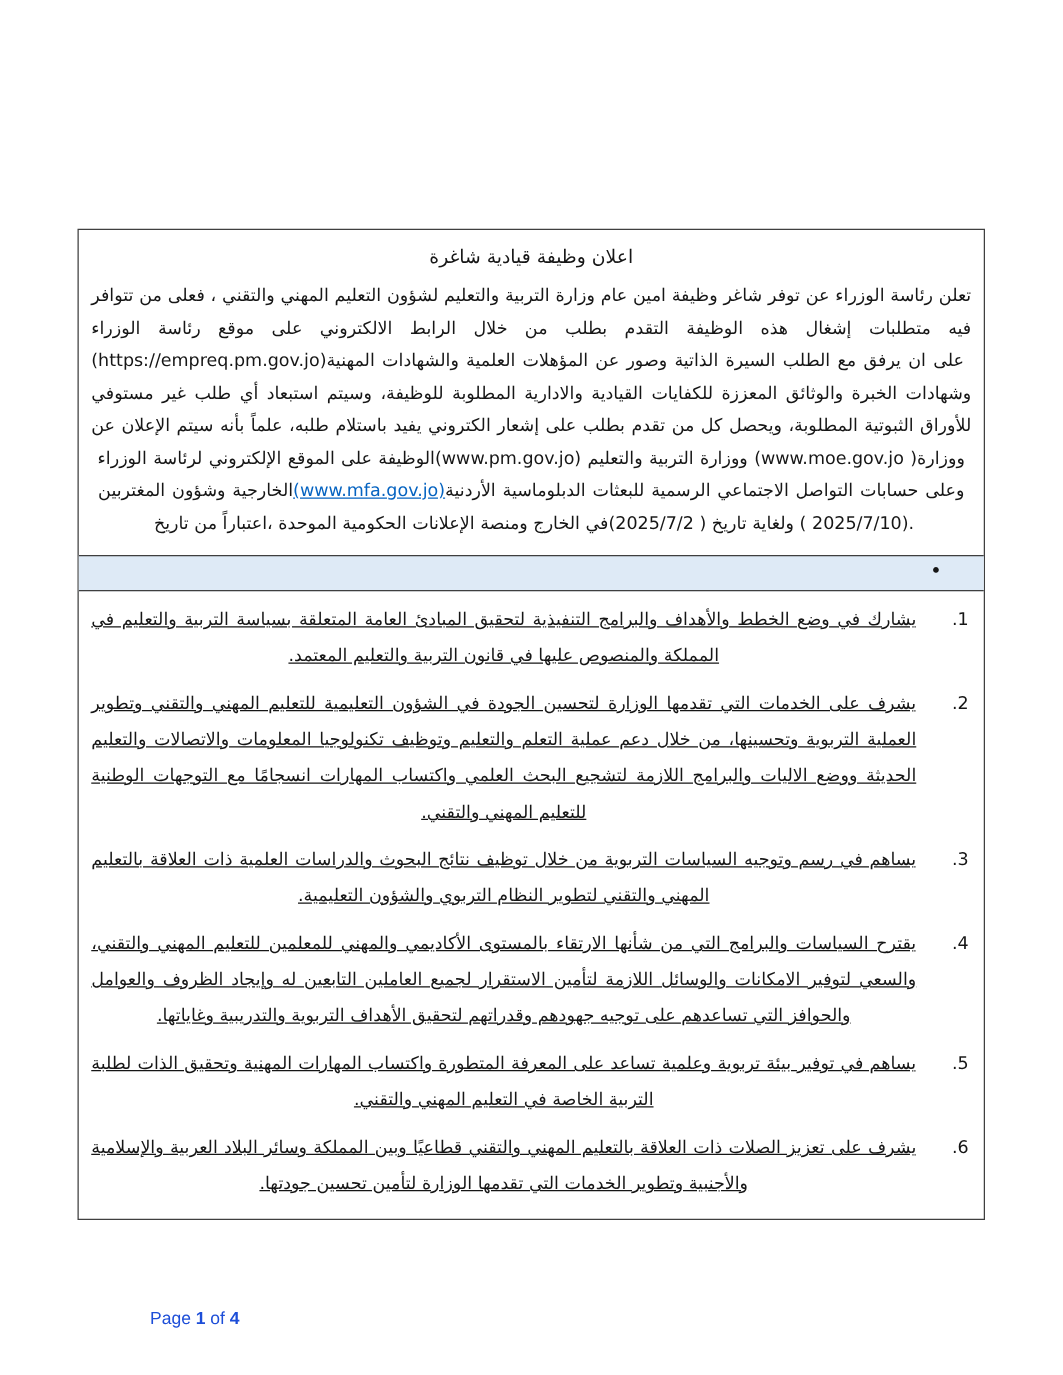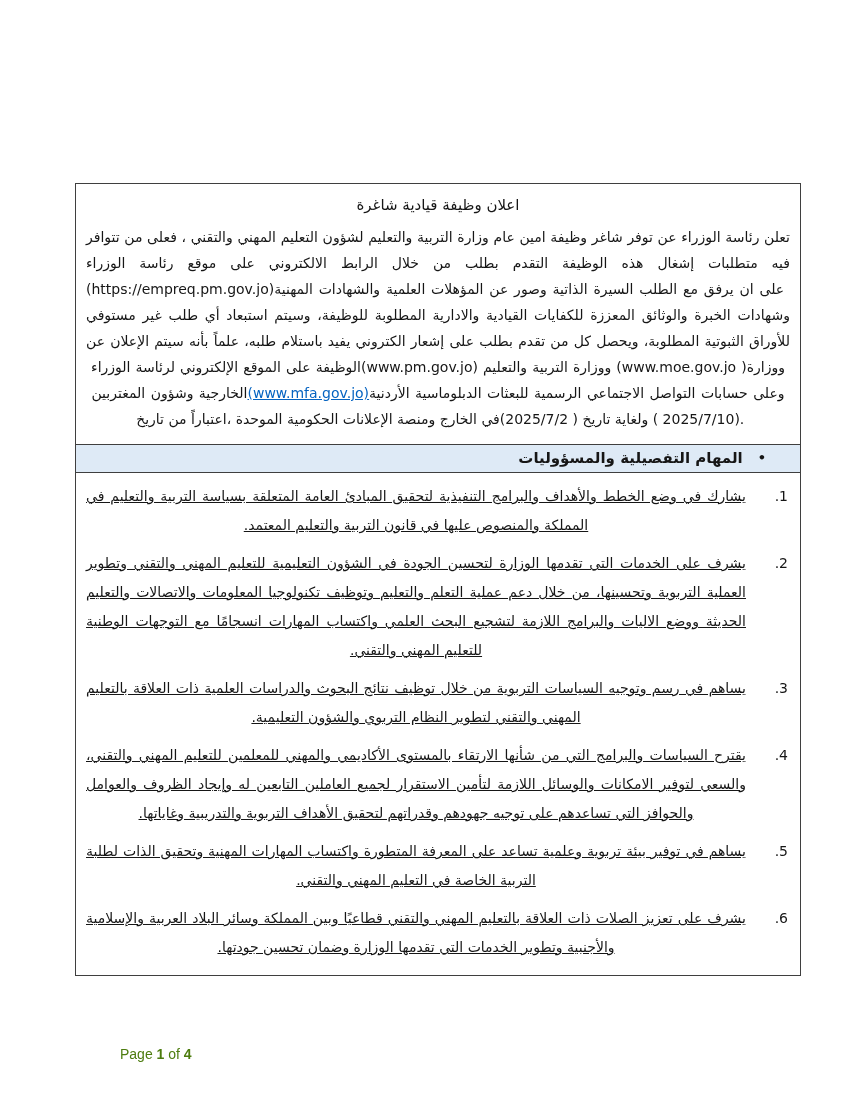--- a/index.html
+++ b/index.html
@@ -16,21 +16,20 @@
     color:var(--text);
     position:relative;
     overflow:hidden;
   }
   .page{position:absolute;inset:0;background:#fff;}
   .doc-box{
     position:absolute;
     left:62px;top:183px;width:726px;
     border:1px solid var(--border);
     background:#fff;
-    margin-left:13px;
   }
   .doc-title{
     direction:rtl;
     text-align:center;
     font-size:15px;
     line-height:24px;
     padding:9px 10px 2px 10px;
   }
   .intro{
     direction:rtl;
@@ -86,39 +85,38 @@
     text-align:justify;
     text-align-last:center;
     text-decoration:underline;
   }
   .page-footer{
     position:absolute;
     left:120px;
     top:1046px;
     font-family:"Liberation Sans","DejaVu Sans",sans-serif;
     font-size:14px;
-    color:#4d7c0f;
+    color:#1d4ed8;
     direction:ltr;
   }
   .page-footer b{font-weight:bold;}
 </style>
 </head>
 <body>
 
 <div class="page">
 
   <div class="doc-box">
 
     <div class="doc-title">اعلان وظيفة قيادية شاغرة</div>
 
     <div class="intro"><span dir="rtl">تعلن رئاسة الوزراء عن توفر شاغر وظيفة امين عام وزارة التربية والتعليم لشؤون التعليم المهني والتقني ، فعلى من تتوافر فيه متطلبات إشغال هذه الوظيفة التقدم بطلب من خلال الرابط الالكتروني على موقع رئاسة الوزراء </span><span dir="ltr">(https://empreq.pm.gov.jo)</span><span dir="rtl"> على ان يرفق مع الطلب السيرة الذاتية وصور عن المؤهلات العلمية والشهادات المهنية وشهادات الخبرة والوثائق المعززة للكفايات القيادية والادارية المطلوبة للوظيفة، وسيتم استبعاد أي طلب غير مستوفي للأوراق الثبوتية المطلوبة، ويحصل كل من تقدم بطلب على إشعار الكتروني يفيد باستلام طلبه، علماً بأنه سيتم الإعلان عن الوظيفة على الموقع الإلكتروني لرئاسة الوزراء </span><span dir="ltr">(www.pm.gov.jo)</span><span dir="rtl"> ووزارة التربية والتعليم </span><span dir="ltr">(www.moe.gov.jo )</span><span dir="rtl"> ووزارة الخارجية وشؤون المغتربين </span><span dir="ltr" class="hyperlink">(www.mfa.gov.jo)</span><span dir="rtl"> وعلى حسابات التواصل الاجتماعي الرسمية للبعثات الدبلوماسية الأردنية في الخارج ومنصة الإعلانات الحكومية الموحدة ،اعتباراً من تاريخ </span><span dir="ltr">(2025/7/2 )</span><span dir="rtl"> ولغاية تاريخ </span><span dir="ltr">( 2025/7/10)</span><span dir="rtl">.</span></div>
 
     <div class="section-bar">
       <span class="bullet">•</span>
-      <span>المهام التفصيلية والمسؤوليات</span>
     </div>
 
     <div class="resp-list">
         <div class="resp-item">
           <div class="resp-num">1.</div>
           <div class="resp-text">يشارك في وضع الخطط والأهداف والبرامج التنفيذية لتحقيق المبادئ العامة المتعلقة بسياسة التربية والتعليم في المملكة والمنصوص عليها في قانون التربية والتعليم المعتمد.</div>
         </div>
         <div class="resp-item">
           <div class="resp-num">2.</div>
           <div class="resp-text">يشرف على الخدمات التي تقدمها الوزارة لتحسين الجودة في الشؤون التعليمية للتعليم المهني والتقني وتطوير العملية التربوية وتحسينها، من خلال دعم عملية التعلم والتعليم وتوظيف تكنولوجيا المعلومات والاتصالات والتعليم الحديثة ووضع الاليات والبرامج اللازمة لتشجيع البحث العلمي واكتساب المهارات انسجامًا مع التوجهات الوطنية للتعليم المهني والتقني.</div>
@@ -130,21 +128,21 @@
         <div class="resp-item">
           <div class="resp-num">4.</div>
           <div class="resp-text">يقترح السياسات والبرامج التي من شأنها الارتقاء بالمستوى الأكاديمي والمهني للمعلمين للتعليم المهني والتقني، والسعي لتوفير الامكانات والوسائل اللازمة لتأمين الاستقرار لجميع العاملين التابعين له وإيجاد الظروف والعوامل والحوافز التي تساعدهم على توجيه جهودهم وقدراتهم لتحقيق الأهداف التربوية والتدريبية وغاياتها.</div>
         </div>
         <div class="resp-item">
           <div class="resp-num">5.</div>
           <div class="resp-text">يساهم في توفير بيئة تربوية وعلمية تساعد على المعرفة المتطورة واكتساب المهارات المهنية وتحقيق الذات لطلبة التربية الخاصة في التعليم المهني والتقني.</div>
         </div>
         <div class="resp-item">
           <div class="resp-num">6.</div>
-          <div class="resp-text">يشرف على تعزيز الصلات ذات العلاقة بالتعليم المهني والتقني قطاعيًا وبين المملكة وسائر البلاد العربية والإسلامية والأجنبية وتطوير الخدمات التي تقدمها الوزارة وضمان تحسين جودتها.</div>
+          <div class="resp-text">يشرف على تعزيز الصلات ذات العلاقة بالتعليم المهني والتقني قطاعيًا وبين المملكة وسائر البلاد العربية والإسلامية والأجنبية وتطوير الخدمات التي تقدمها الوزارة لتأمين تحسين جودتها.</div>
         </div>
       </div>
 
   </div>
 
   <div class="page-footer">
     <span>Page </span><b>1</b><span> of </span><b>4</b>
   </div>
 
 </div>

